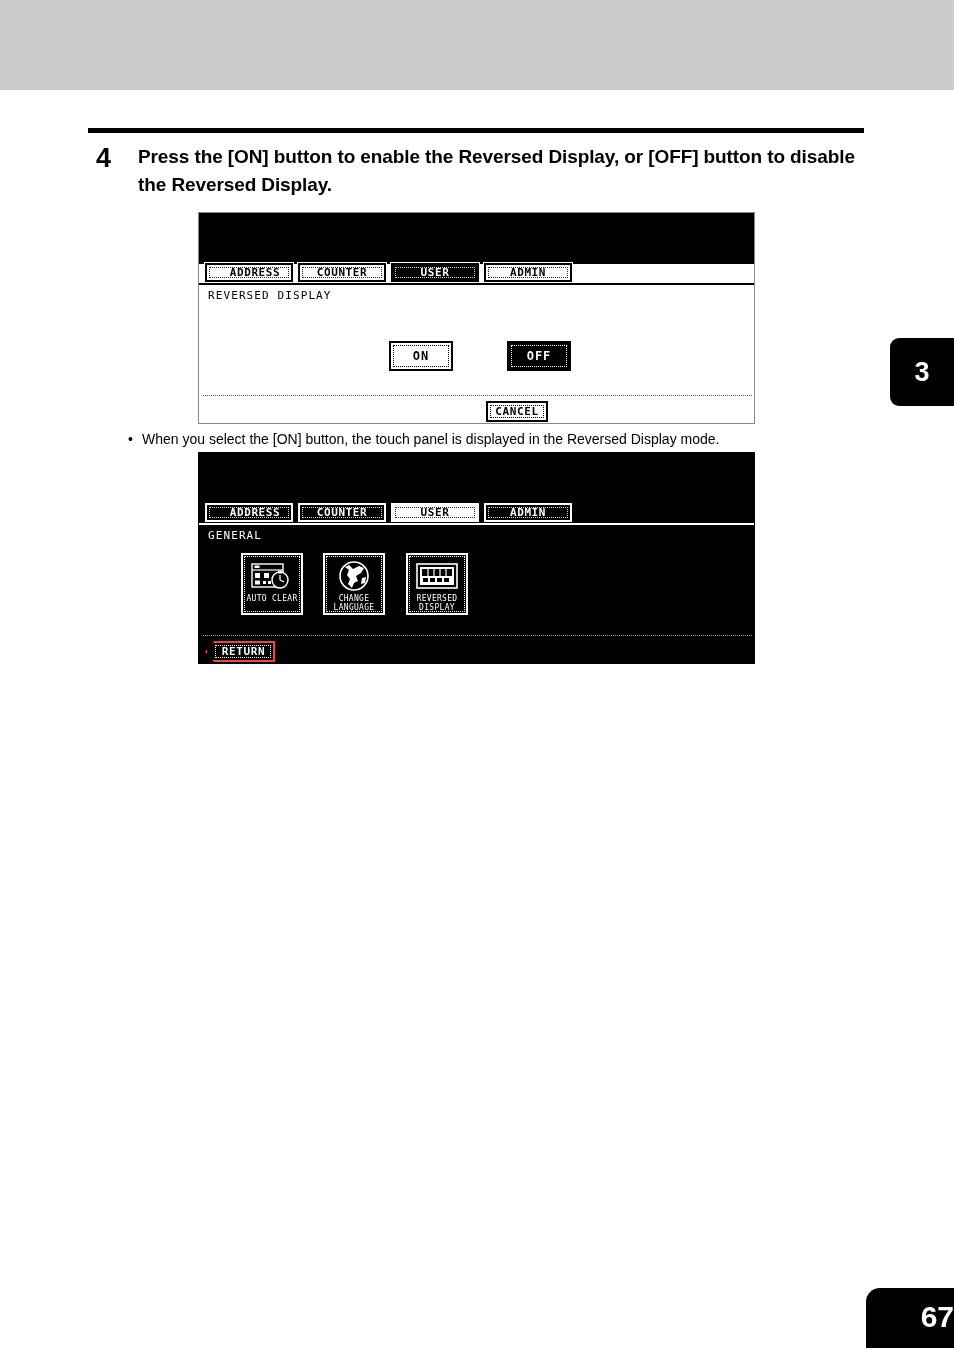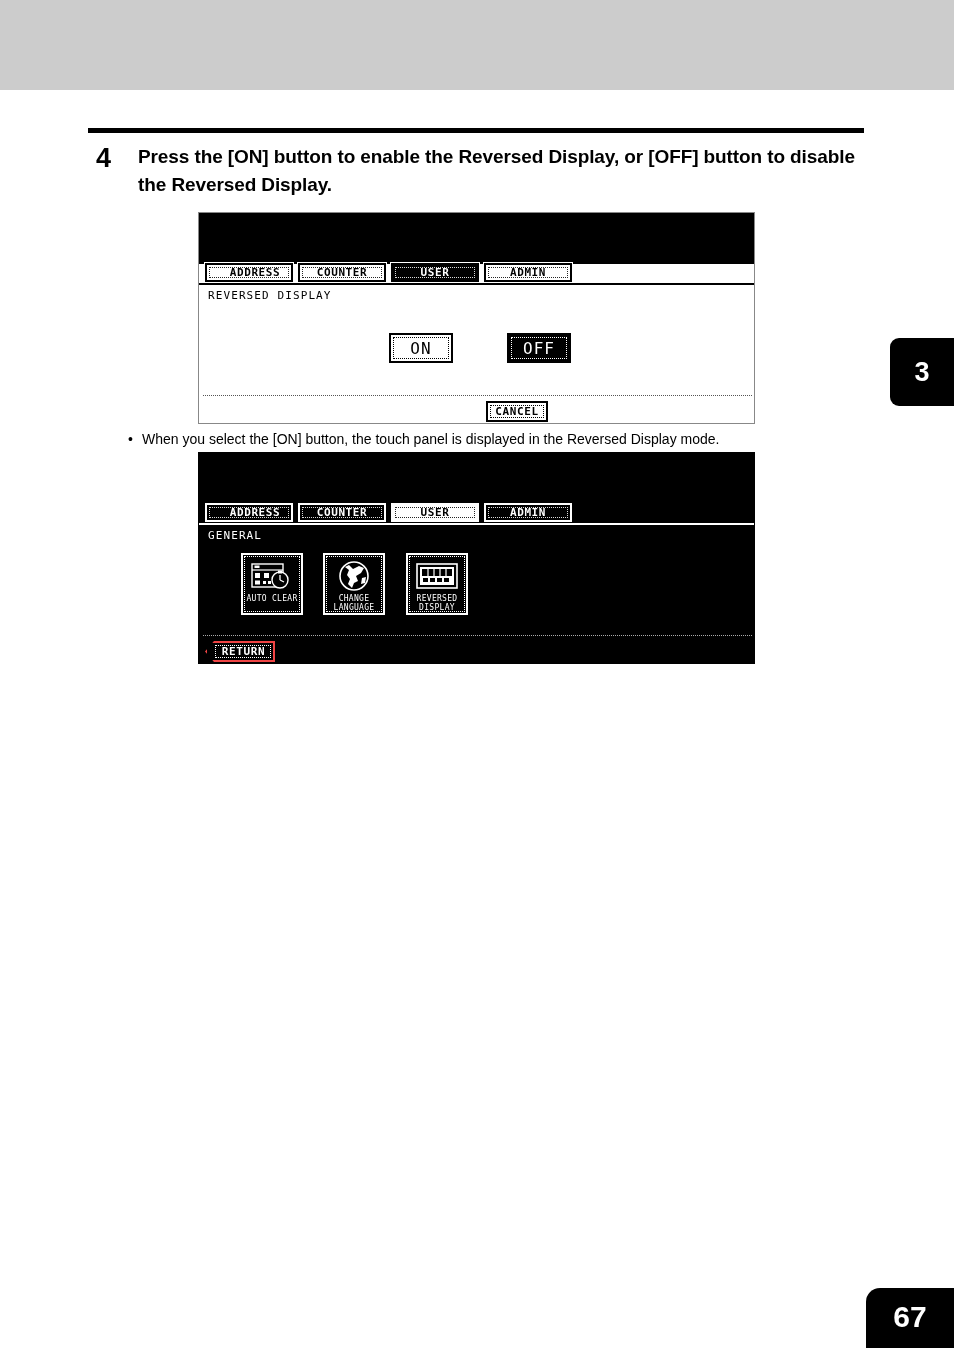--- a/index.html
+++ b/index.html
@@ -44,21 +44,21 @@
     position: absolute;
     left: 866px; top: 1288px;
     width: 88px; height: 60px;
     background: #000000;
     border-radius: 14px 0 0 0;
     color: #ffffff;
     font-size: 30px;
     font-weight: bold;
     display: flex;
     align-items: center;
-    justify-content: center;
+    justify-content: flex-end;
     padding-bottom: 2px;
     box-sizing: border-box;
   }
 
   
   .rule {
     position: absolute;
     left: 88px; top: 128px;
     width: 776px; height: 5px;
     background: #000000;
@@ -177,26 +177,27 @@
   .panel-reversed .screen-title { color: #ffffff; }
 
   
   .toggle-btn {
     position: absolute;
     width: 64px; height: 30px;
     box-sizing: border-box;
     display: flex;
     align-items: center;
     justify-content: center;
-    font-size: 16px;
-    font-weight: normal;
+    font-size: 12px;
+    font-weight: bold;
     letter-spacing: 1px;
     border: 2px solid #000000;
     background: #ffffff;
     color: #000000;
+    margin-top: 8px;
   }
   .toggle-btn .inner {
     position: absolute;
     left: 2px; right: 2px; top: 2px; bottom: 2px;
     border: 1px dotted #000000;
     pointer-events: none;
   }
   .toggle-btn.selected {
     background: #000000;
     color: #ffffff;

